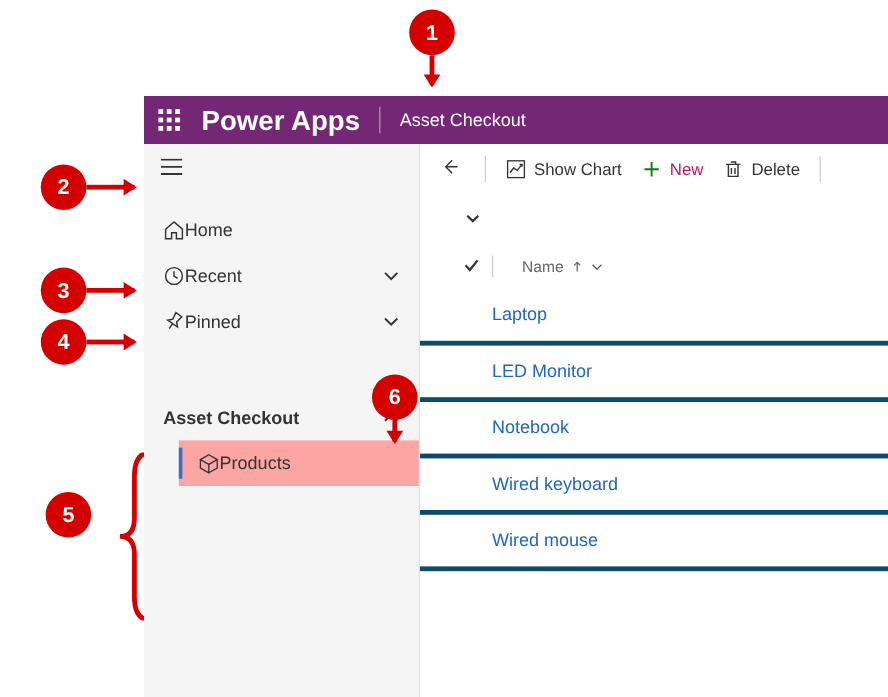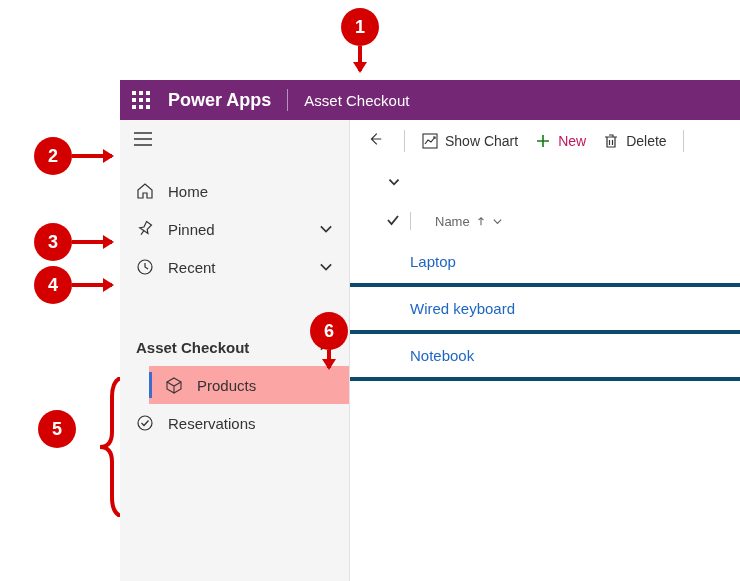--- a/index.html
+++ b/index.html
@@ -1,26 +1,26 @@
 <!DOCTYPE html>
 <html><head>
   <meta charset="utf-8">
   <style>
     * { box-sizing: border-box; margin: 0; padding: 0; font-family: "Segoe UI", -apple-system, sans-serif; }
     body { background: #fff; width: 740px; height: 581px; overflow: hidden; position: relative; }
     .header { background: #742774; height: 40px; display: flex; align-items: center; color: #fff; padding: 0 12px; position: absolute; top: 80px; left: 120px; right: 0; }
     .waffle { width: 18px; height: 18px; display: grid; grid-template: repeat(3,4px)/repeat(3,4px); gap: 3px; margin-right: 18px; cursor: pointer; }
     .waffle span { background: #fff; }
-    .brand { font-size: 18px; font-weight: 600; margin-right: 16px; }
+    .brand { font-size: 23px; font-weight: 600; margin-right: 16px; }
     .sep { width: 1px; height: 22px; background: rgba(255,255,255,0.5); margin-right: 16px; }
     .app-name { font-size: 15px; }
     .sidebar { position: absolute; left: 120px; top: 120px; width: 230px; bottom: 0; background: #f5f5f5; border-right: 1px solid #e1e1e1; }
     .hamburger { padding: 12px 14px; cursor: pointer; }
     .hamburger svg { width: 18px; height: 14px; }
-    .nav-item { display: flex; align-items: center; padding: 10px 14px 10px 16px; font-size: 15px; color: #333; cursor: pointer; gap: 14px; }
+    .nav-item { display: flex; align-items: center; padding: 10px 14px 10px 16px; font-size: 15px; color: #333; cursor: pointer; gap: 0; }
     .nav-item .chev { margin-left: auto; }
     .nav-item.selected { background: #fca5a5; margin-left: 29px; }
     .nav-item.selected::before { content: ""; position: absolute; left: 0; width: 3px; height: 26px; background: #3b6ecc; }
     .section-header { display: flex; align-items: center; padding: 12px 14px 10px 16px; font-size: 15px; font-weight: 600; color: #333; cursor: pointer; margin-top: 40px; }
     .section-header .chev { margin-left: auto; }
     .icon { width: 18px; height: 18px; flex: 0 0 18px; display: inline-flex; align-items: center; justify-content: center; }
     .content { position: absolute; left: 350px; top: 120px; right: 0; bottom: 0; background: #fff; }
     .cmdbar { display: flex; gap: 16px; padding: 10px 12px 8px 16px; font-size: 14px; color: #333; }
     .cmdbar .back { width: 22px; cursor: pointer; }
     .cmd { display: flex; align-items: center; gap: 6px; cursor: pointer; }
@@ -97,38 +97,38 @@
     <span class="icon">
         <svg viewBox="0 0 18 18">
           <path d="M2 8 L9 2 L16 8 L16 16 L11 16 L11 11 L7 11 L7 16 L2 16 Z" fill="none" stroke="#333" stroke-width="1.2"></path>
         </svg>
       </span>
     <span>Home</span>
   </div>
   <div class="nav-item">
     <span class="icon">
         <svg viewBox="0 0 18 18">
-          <path d="M6 2 L12 2 L11 8 L14 11 L4 11 L7 8 Z M9 11 L9 16" fill="none" stroke="#333" stroke-width="1.2" transform="rotate(35 9 9)"></path>
-        </svg>
-      </span>
-    <span>Pinned</span>
+          <circle cx="9" cy="9" r="7" fill="none" stroke="#333" stroke-width="1.2"></circle>
+          <path d="M9 5 L9 9 L12 11" fill="none" stroke="#333" stroke-width="1.2"></path>
+        </svg>
+      </span>
+    <span>Recent</span>
     <span class="chev icon">
         <svg viewBox="0 0 14 14">
           <path d="M3 5 L7 9 L11 5" fill="none" stroke="#333" stroke-width="1.3"></path>
         </svg>
       </span>
   </div>
   <div class="nav-item">
     <span class="icon">
         <svg viewBox="0 0 18 18">
-          <circle cx="9" cy="9" r="7" fill="none" stroke="#333" stroke-width="1.2"></circle>
-          <path d="M9 5 L9 9 L12 11" fill="none" stroke="#333" stroke-width="1.2"></path>
-        </svg>
-      </span>
-    <span>Recent</span>
+          <path d="M6 2 L12 2 L11 8 L14 11 L4 11 L7 8 Z M9 11 L9 16" fill="none" stroke="#333" stroke-width="1.2" transform="rotate(35 9 9)"></path>
+        </svg>
+      </span>
+    <span>Pinned</span>
     <span class="chev icon">
         <svg viewBox="0 0 14 14">
           <path d="M3 5 L7 9 L11 5" fill="none" stroke="#333" stroke-width="1.3"></path>
         </svg>
       </span>
   </div>
   <div class="section-header">
     <span>Asset Checkout</span>
     <span class="chev icon">
         <svg viewBox="0 0 14 14">
@@ -136,29 +136,20 @@
         </svg>
       </span>
   </div>
   <div class="nav-item selected" style="position:relative;">
     <span class="icon">
         <svg viewBox="0 0 18 18">
           <path d="M9 2 L16 6 L9 10 L2 6 Z M2 6 L2 13 L9 17 L9 10 M16 6 L16 13 L9 17" fill="none" stroke="#333" stroke-width="1.1"></path>
         </svg>
       </span>
     <span>Products</span>
-  </div>
-  <div class="nav-item">
-    <span class="icon">
-        <svg viewBox="0 0 18 18">
-          <circle cx="9" cy="9" r="7" fill="none" stroke="#333" stroke-width="1.2"></circle>
-          <path d="M5.5 9 L8 11.5 L12.5 6.5" fill="none" stroke="#333" stroke-width="1.3"></path>
-        </svg>
-      </span>
-    <span>Reservations</span>
   </div>
 </div>
 
 <div class="content">
   <div class="cmdbar">
     <span class="back"><svg viewBox="0 0 20 20" width="18" height="18">
           <path d="M12 4 L6 10 L12 16 M6 10 L17 10" fill="none" stroke="#333" stroke-width="1.3"></path>
         </svg></span>
     <div class="cmd-sep"></div>
     <div class="cmd">
@@ -205,15 +196,17 @@
       <span>Name</span>
       <svg viewBox="0 0 12 12" width="10" height="10">
           <path d="M6 2 L6 11 M3 5 L6 2 L9 5" fill="none" stroke="#666" stroke-width="1.3"></path>
         </svg>
       <svg viewBox="0 0 12 12" width="11" height="11">
           <path d="M2 4 L6 8 L10 4" fill="none" stroke="#666" stroke-width="1.3"></path>
         </svg>
     </span>
   </div>
   <div class="list-row"><span>Laptop</span></div>
+  <div class="list-row"><span>LED Monitor</span></div>
+  <div class="list-row"><span>Notebook</span></div>
   <div class="list-row"><span>Wired keyboard</span></div>
-  <div class="list-row"><span>Notebook</span></div>
+  <div class="list-row"><span>Wired mouse</span></div>
 </div>
 
 </body></html>

